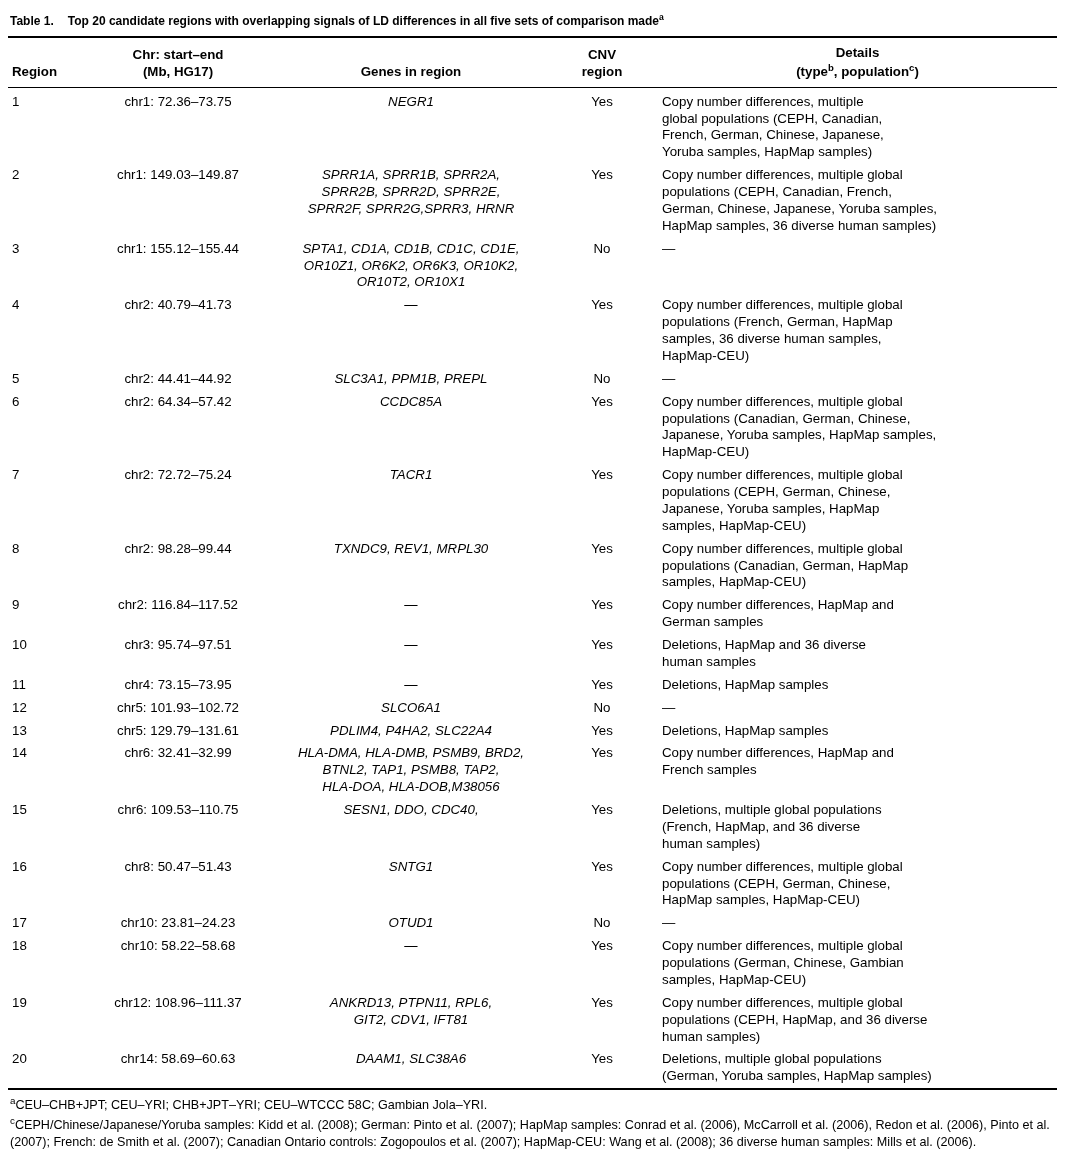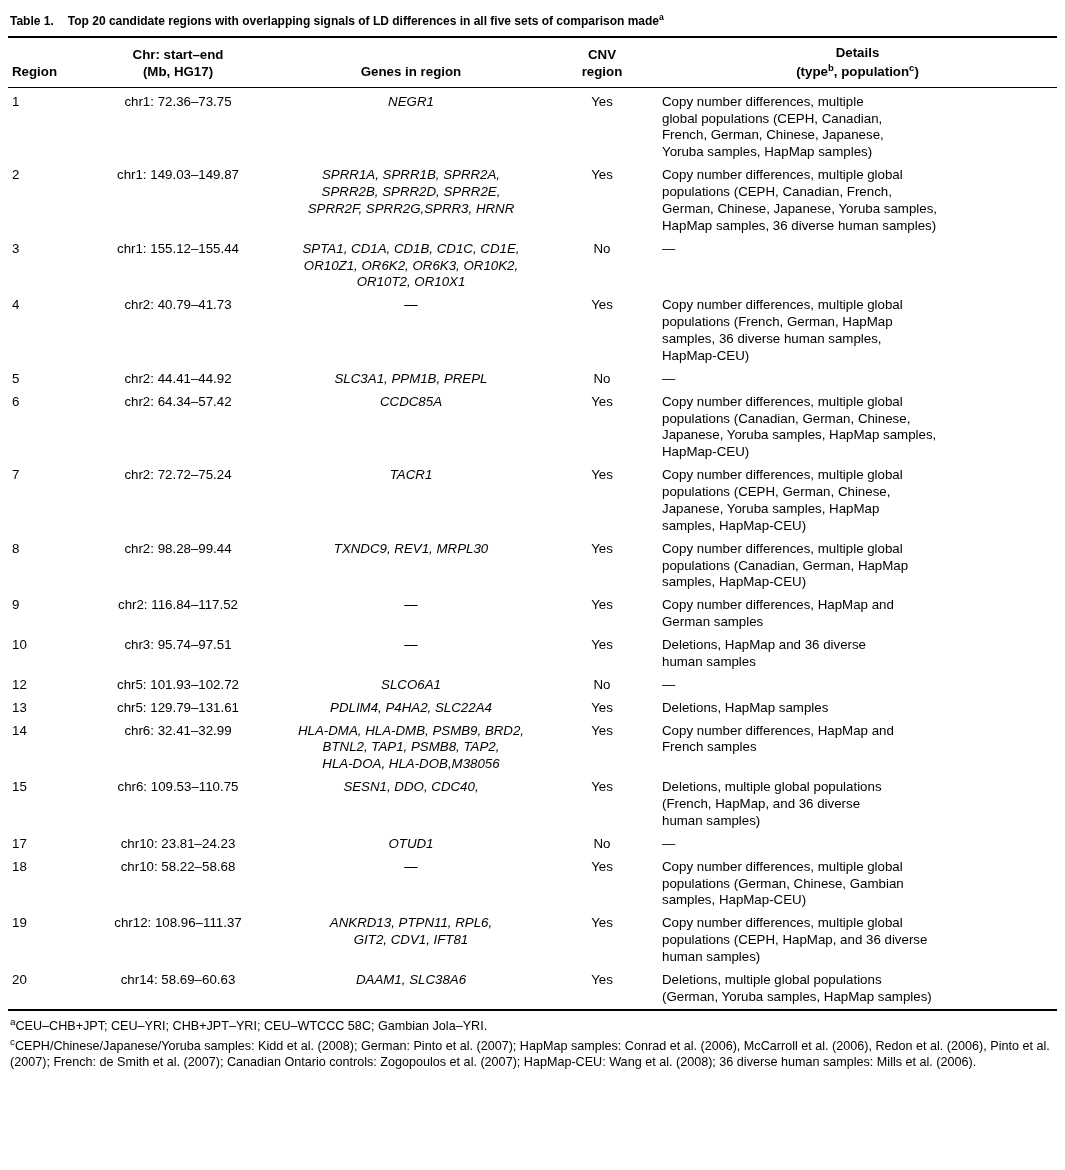--- a/index.html
+++ b/index.html
@@ -258,20 +258,31 @@
           <td class="genes">
             <div>—</div>
           </td>
           <td class="cnv">Yes</td>
           <td class="details">
             <div>Deletions, HapMap and 36 diverse</div>
             <div>human samples</div>
           </td>
         </tr>
         <tr>
+          <td class="region">11</td>
+          <td class="chr">chr4: 73.15–73.95</td>
+          <td class="genes">
+            <div>—</div>
+          </td>
+          <td class="cnv">Yes</td>
+          <td class="details">
+            <div>Deletions, HapMap samples</div>
+          </td>
+        </tr>
+        <tr>
           <td class="region">12</td>
           <td class="chr">chr5: 101.93–102.72</td>
           <td class="genes">
             <div>SLCO6A1</div>
           </td>
           <td class="cnv">No</td>
           <td class="details">
             <div>—</div>
           </td>
         </tr>
@@ -307,20 +318,33 @@
             <div>SESN1, DDO, CDC40,</div>
           </td>
           <td class="cnv">Yes</td>
           <td class="details">
             <div>Deletions, multiple global populations</div>
             <div>(French, HapMap, and 36 diverse</div>
             <div>human samples)</div>
           </td>
         </tr>
         <tr>
+          <td class="region">16</td>
+          <td class="chr">chr8: 50.47–51.43</td>
+          <td class="genes">
+            <div>SNTG1</div>
+          </td>
+          <td class="cnv">Yes</td>
+          <td class="details">
+            <div>Copy number differences, multiple global</div>
+            <div>populations (CEPH, German, Chinese,</div>
+            <div>HapMap samples, HapMap-CEU)</div>
+          </td>
+        </tr>
+        <tr>
           <td class="region">17</td>
           <td class="chr">chr10: 23.81–24.23</td>
           <td class="genes">
             <div>OTUD1</div>
           </td>
           <td class="cnv">No</td>
           <td class="details">
             <div>—</div>
           </td>
         </tr>

